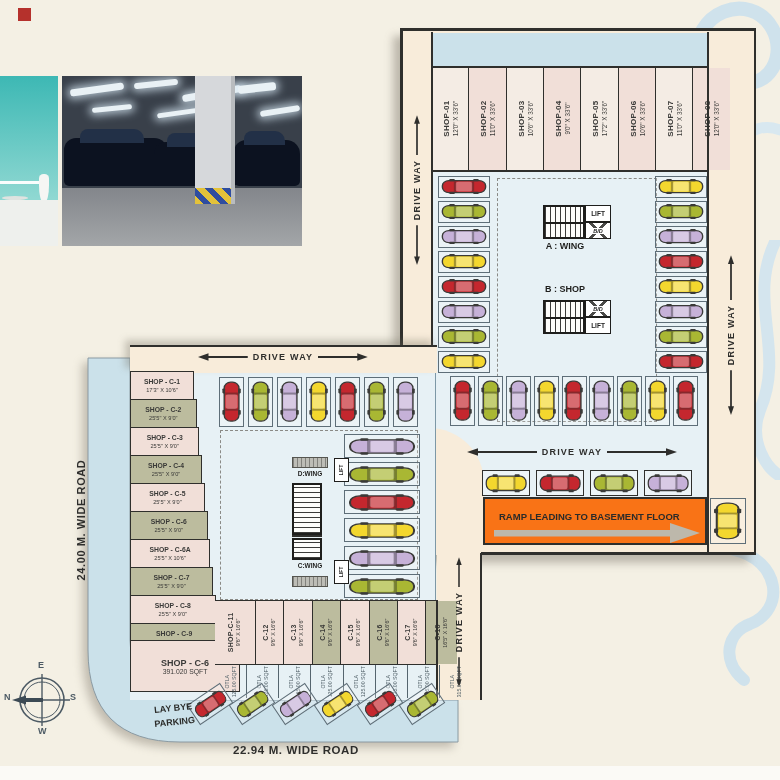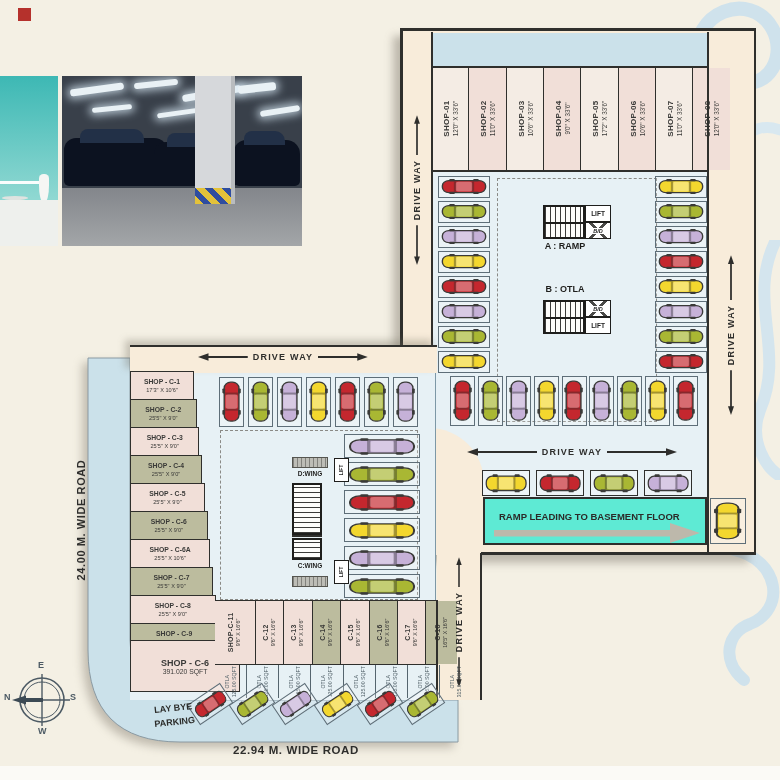--- a/index.html
+++ b/index.html
@@ -77,21 +77,21 @@
     background-image:repeating-linear-gradient(90deg,rgba(70,70,66,.5) 0 1px,transparent 1px 4px);}
 
   
   #rblock{position:absolute;left:400px;top:28px;width:356px;height:527px;background:#f8ecda;box-shadow:-7px 8px 8px rgba(115,108,95,.42);z-index:2;}
   .roadblue{background:#cbe1ea;}
   .planblue{background:#e7f1f5;}
   #lb-top-strip{position:absolute;left:130px;top:345px;width:307px;height:28px;background:#f8ecda;border-top:2.5px solid #2f2f2c;box-sizing:border-box;
     box-shadow:-5px -5px 7px rgba(115,108,95,.35);z-index:3;}
   #lb-plan{position:absolute;left:130px;top:373px;width:306px;height:327px;background:#e7f1f5;z-index:2;}
   #lb-strip{position:absolute;left:437px;top:553px;width:44px;height:147px;background:#f8ecda;z-index:3;}
-  #ramp{position:absolute;border:2px solid #2f2f2c;background:#5eead4;display:flex;align-items:center;z-index:5;box-sizing:border-box;}
+  #ramp{position:absolute;border:2px solid #2f2f2c;background:#f97316;display:flex;align-items:center;z-index:5;box-sizing:border-box;}
   #ramp .ramptext{font-weight:bold;font-size:9.5px;color:#2b2b29;white-space:nowrap;position:absolute;left:14px;top:12px;}
   #corner-cream{position:absolute;background:#f8ecda;border-top-right-radius:55px;z-index:3;}
 
   
   .roadlabel{position:absolute;font-weight:bold;font-size:11.5px;letter-spacing:.6px;color:#2e2e2c;text-align:center;white-space:nowrap;z-index:8;}
   #title{position:absolute;left:120px;top:294px;width:240px;text-align:center;font-weight:bold;font-size:19px;color:#4f4c48;letter-spacing:.4px;z-index:8;}
   #laybye-label{position:absolute;left:136px;top:702px;width:76px;text-align:center;font-weight:bold;font-size:9px;line-height:1.5;color:#2b2b29;transform:rotate(-6deg);z-index:8;}
 
   
   #strip{position:absolute;left:0;top:76px;width:58px;height:170px;background:linear-gradient(180deg,#3db8b4,#8fd8d2 72%);overflow:hidden;z-index:2;}
@@ -609,23 +609,23 @@
         </div>
       </div>
 
     <div class="stairs" style="left:143px;top:177px;width:42px;height:34px;"></div>
     <div class="liftbox" style="left:185px;top:177px;width:26px;height:17px;">
         <span>LIFT</span>
       </div>
     <div class="bdbox" style="left:185px;top:194px;width:26px;height:17px;">
         <span>B/D</span>
       </div>
-    <div class="winglabel" style="left:125px;top:213px;width:80px;">A : RAMP</div>
-
-    <div class="winglabel" style="left:125px;top:256px;width:80px;">B : OTLA</div>
+    <div class="winglabel" style="left:125px;top:213px;width:80px;">A : WING</div>
+
+    <div class="winglabel" style="left:125px;top:256px;width:80px;">B : SHOP</div>
     <div class="bdbox" style="left:185px;top:272px;width:26px;height:17px;">
         <span>B/D</span>
       </div>
     <div class="liftbox" style="left:185px;top:289px;width:26px;height:17px;">
         <span>LIFT</span>
       </div>
     <div class="stairs" style="left:143px;top:272px;width:42px;height:34px;"></div>
 
     <div class="dw rot" style="left:-58px;top:155px;width:150px;height:14px;">
       <svg width="52" height="8" viewBox="0 0 52 8">

